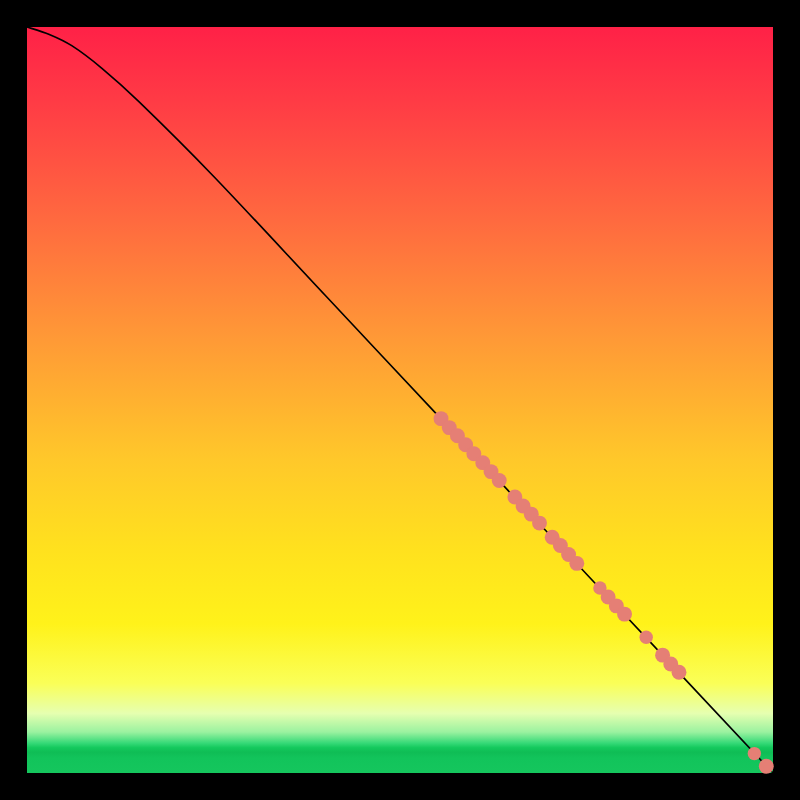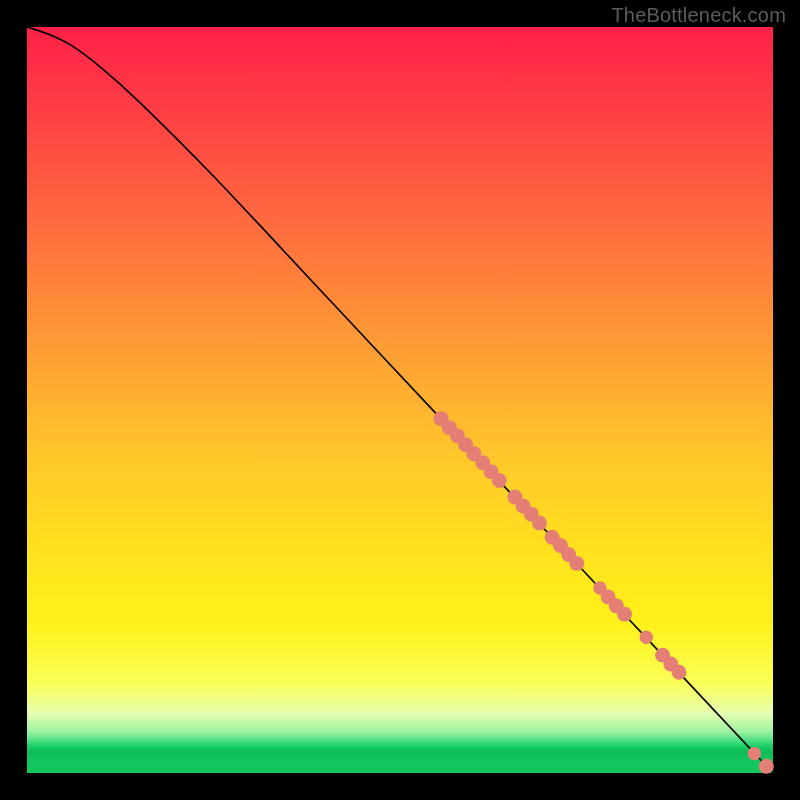--- a/index.html
+++ b/index.html
@@ -61,21 +61,20 @@
     inset: 0;
     width: 100%;
     height: 100%;
     overflow: visible;
   }
 </style>
 </head>
 <body>
 
 <div class="frame">
-  <div class="attribution">TheBottleneck.com</div>
 
   <div class="plot">
     <div class="gradient"></div>
     <svg class="curve" viewBox="0 0 100 100" preserveAspectRatio="none">
       <path id="curve-path" fill="none" stroke-width="0.22" d="M 0.000 0.000 C 0.500 0.167, 2.000 0.583, 3.000 1.000 C 4.000 1.417, 4.833 1.750, 6.000 2.500 C 7.167 3.250, 8.500 4.250, 10.000 5.500 C 11.500 6.750, 12.500 7.583, 15.000 10.000 C 17.500 12.417, 20.833 15.667, 25.000 20.000 C 29.167 24.333, 35.000 30.667, 40.000 36.000 C 45.000 41.333, 50.000 46.667, 55.000 52.000 C 60.000 57.333, 65.000 62.667, 70.000 68.000 C 75.000 73.333, 80.000 78.667, 85.000 84.000 C 90.000 89.333, 97.500 97.333, 100.000 100.000" stroke="#000000"></path>
       <g id="dots">
           <circle cx="55.500" cy="52.500" r="1.000" fill="#e57f75"></circle>
           <circle cx="56.600" cy="53.700" r="1.000" fill="#e57f75"></circle>
           <circle cx="57.700" cy="54.800" r="1.000" fill="#e57f75"></circle>
           <circle cx="58.800" cy="56.000" r="1.000" fill="#e57f75"></circle>

